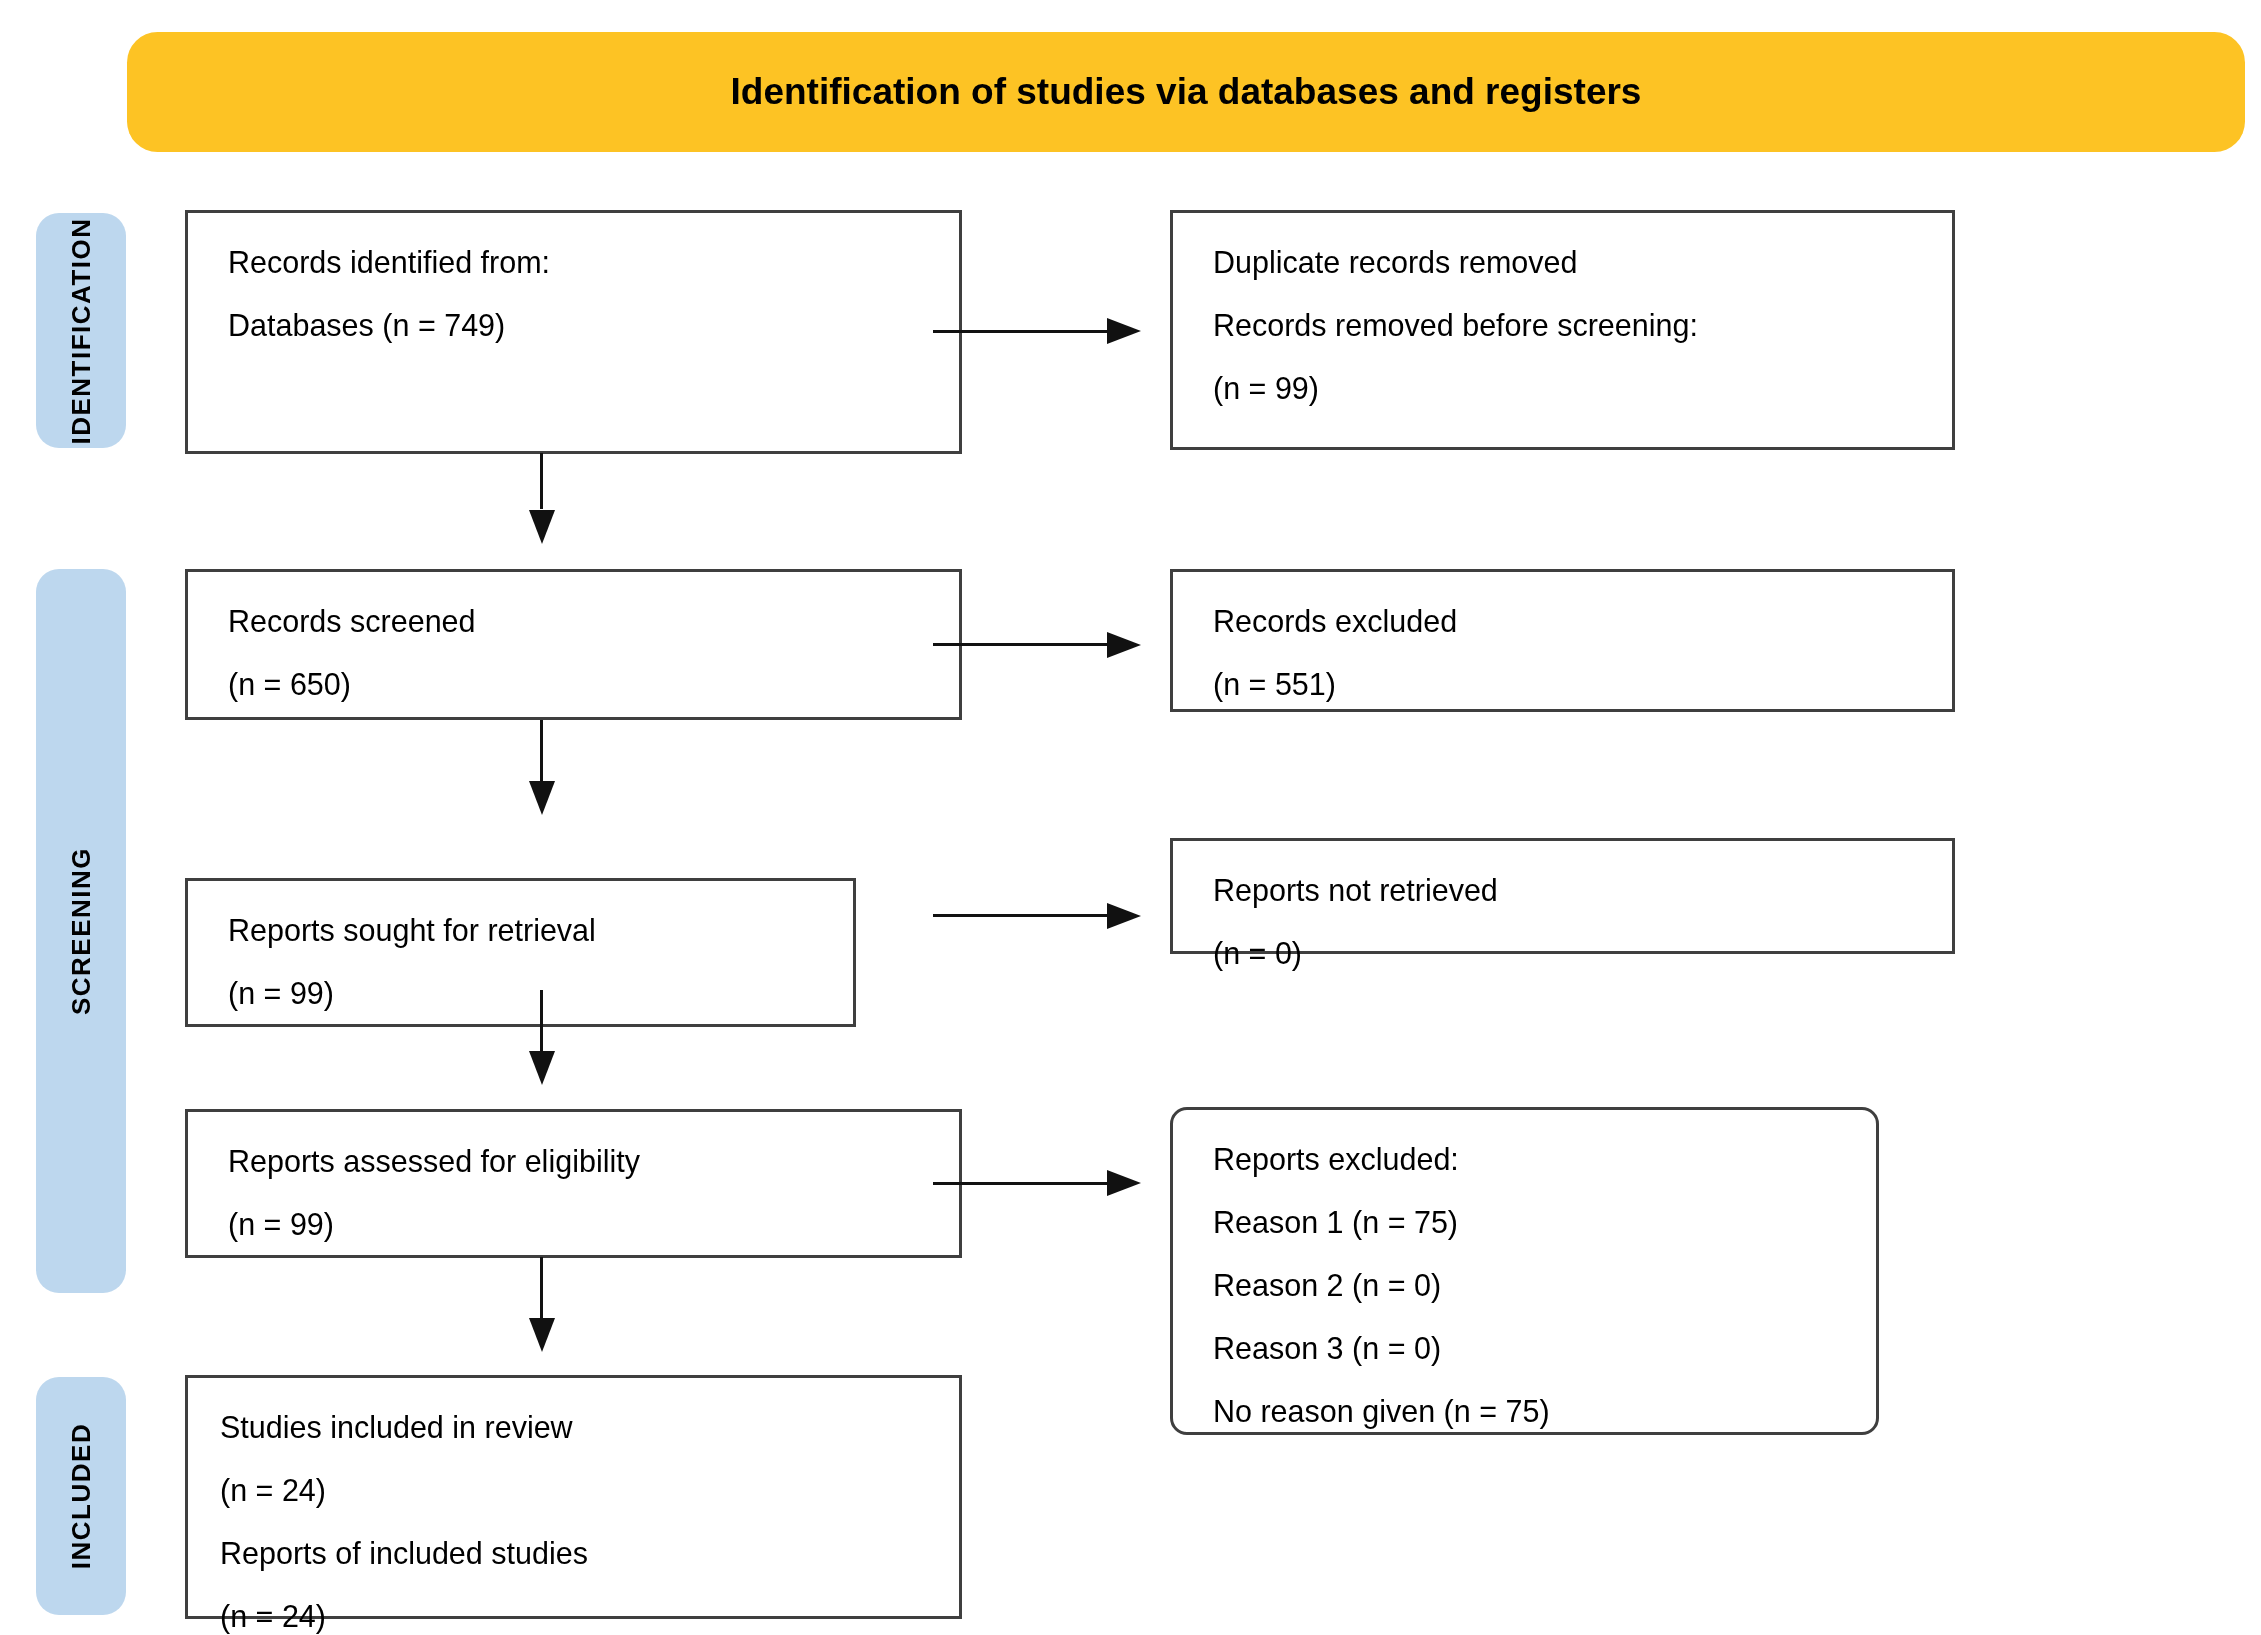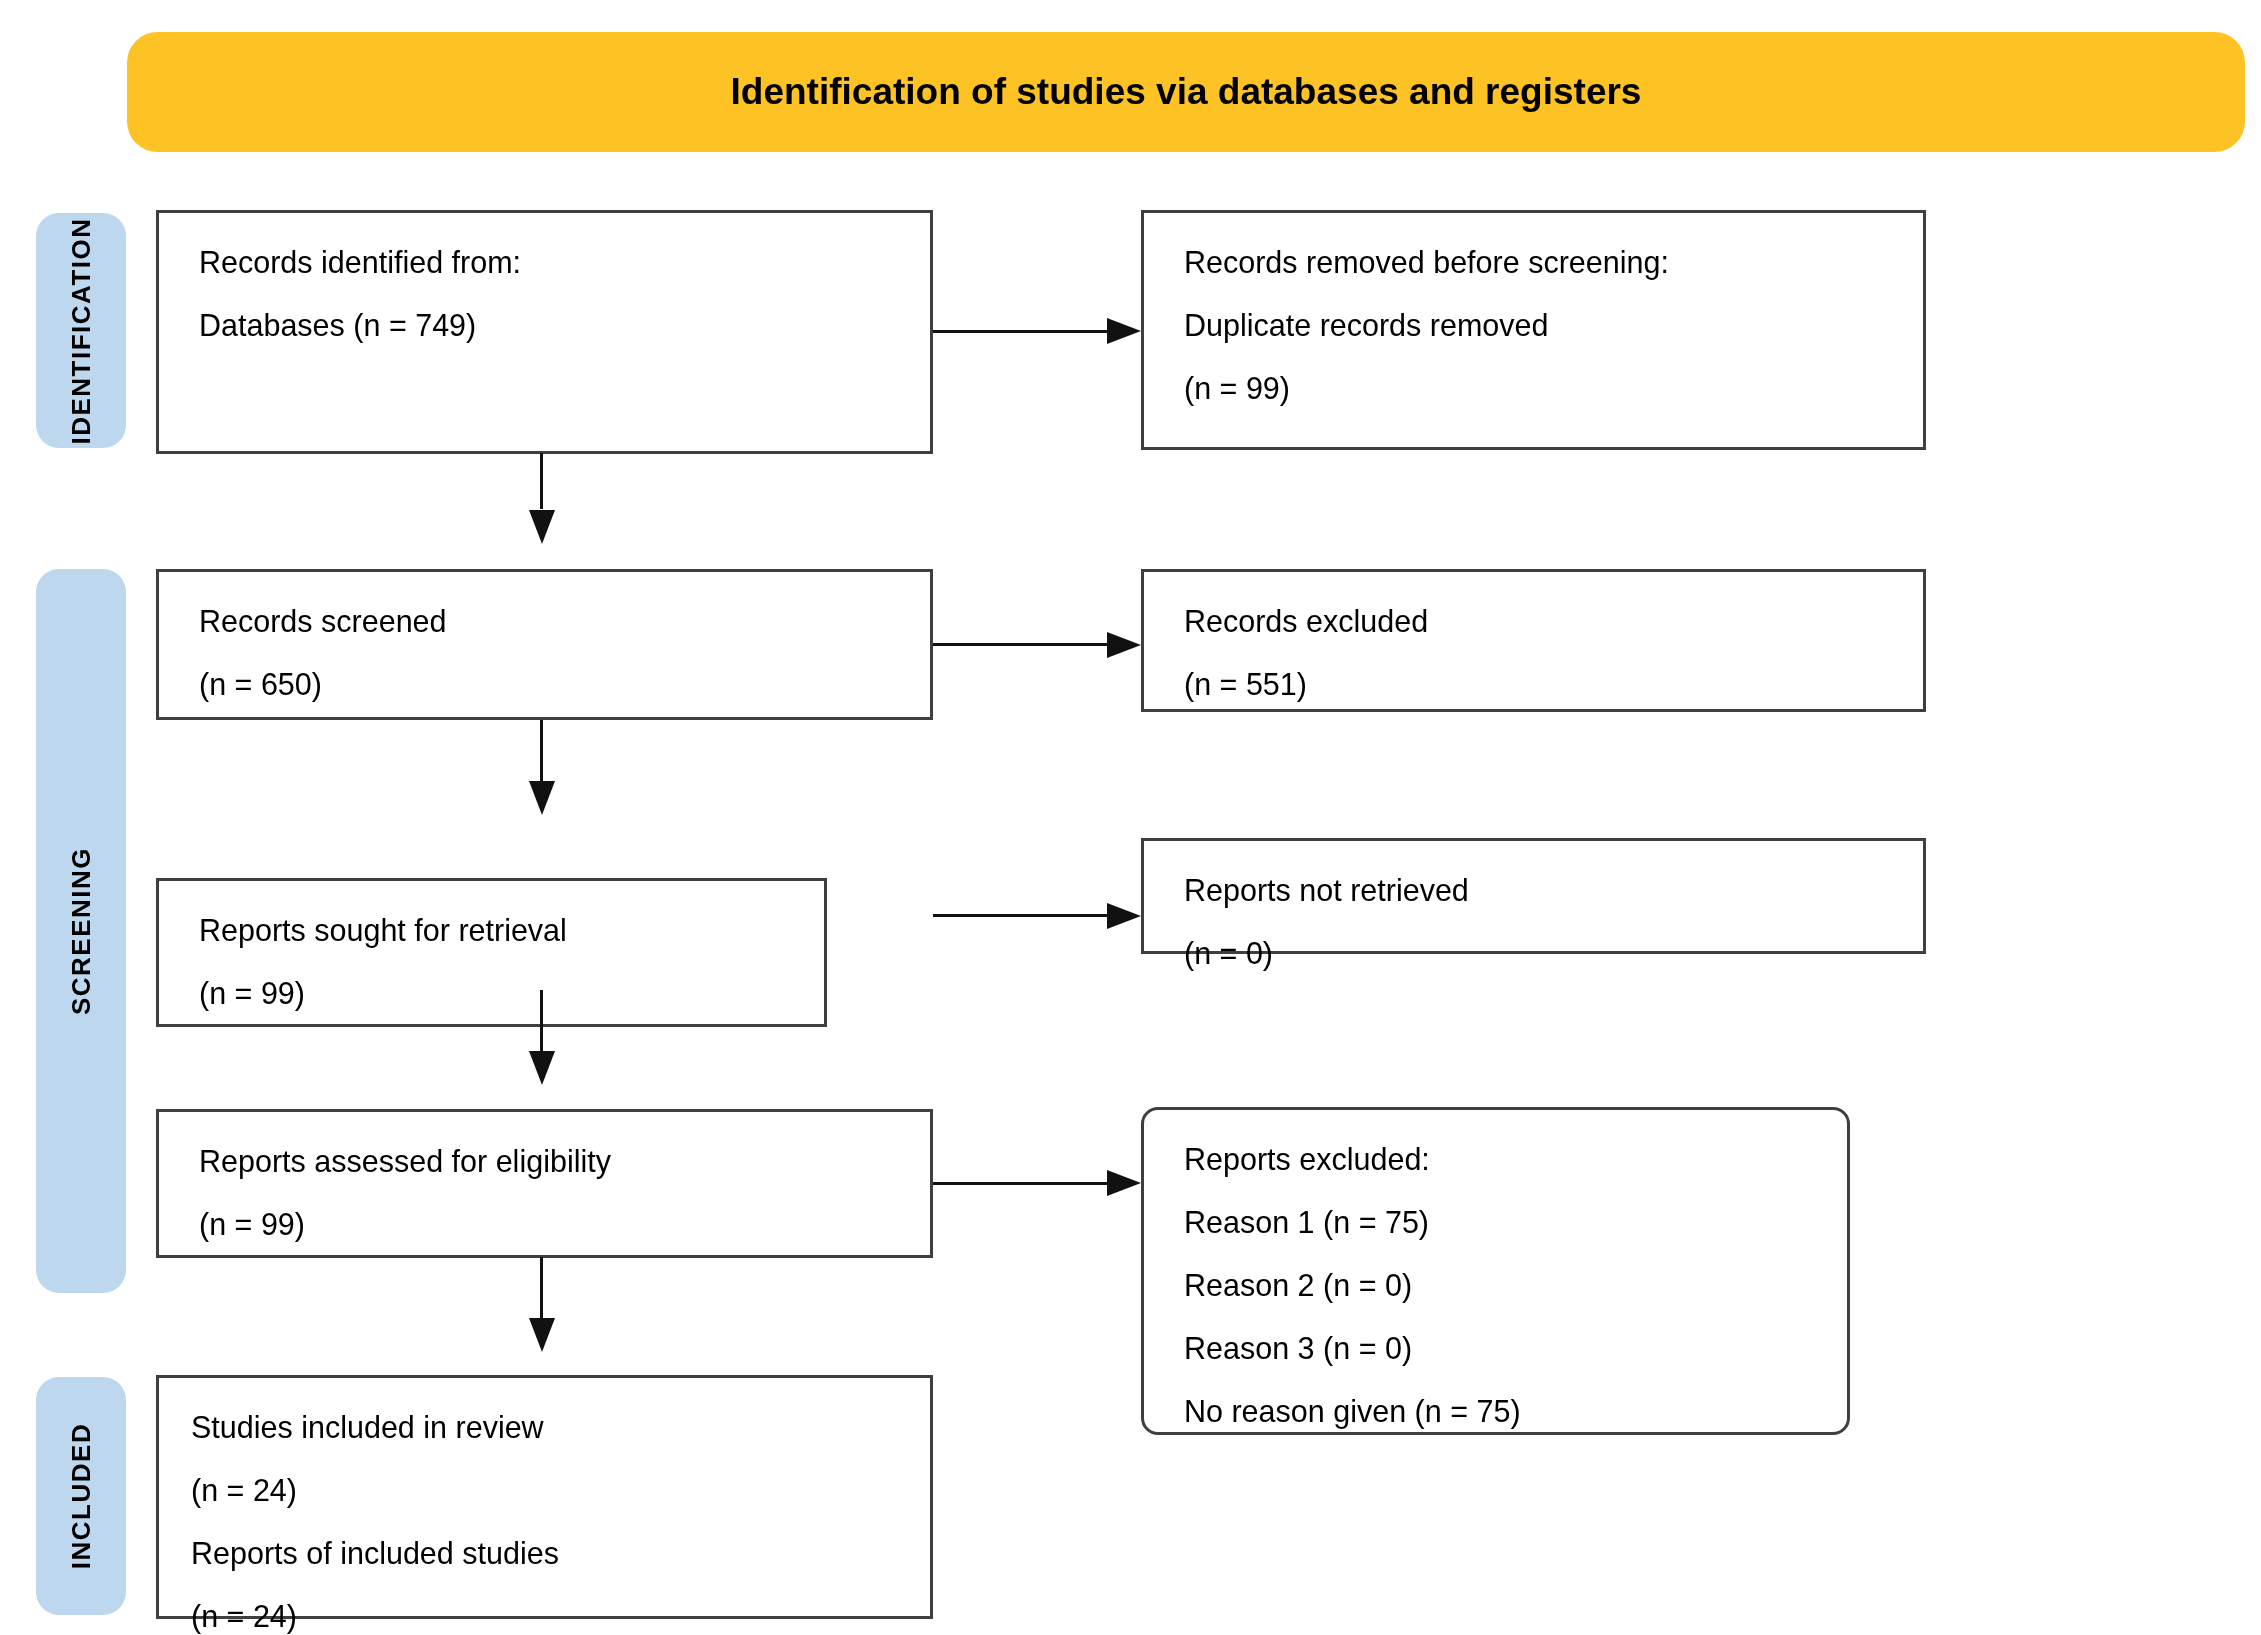--- a/index.html
+++ b/index.html
@@ -48,20 +48,21 @@
     letter-spacing: 1.5px;
     color: var(--text, #000000);
   }
   .box {
     position: absolute;
     box-sizing: border-box;
     background: #ffffff;
     border: 3px solid var(--border, #3F3F3F);
     padding: 18.3px 23px 0 40px;
     overflow: visible;
+    margin-left: 29px;
   }
   .box .line {
     font-size: 30.5px;
     line-height: 63px;
     white-space: nowrap;
   }
   .hline, .vline {
     position: absolute;
     background: var(--arrow, #111111);
   }
@@ -114,22 +115,22 @@
   <div class="line">(n = 99)</div>
 </div>
 <div class="box" style="left:156px; top:1375px; width:777px; height:244px;padding-left:32px;">
   <div class="line">Studies included in review</div>
   <div class="line">(n = 24)</div>
   <div class="line">Reports of included studies</div>
   <div class="line">(n = 24)</div>
 </div>
 
 <div class="box" style="left:1141px; top:210px; width:785px; height:240px;">
+  <div class="line">Duplicate records removed</div>
   <div class="line">Records removed before screening:</div>
-  <div class="line">Duplicate records removed</div>
   <div class="line">(n = 99)</div>
 </div>
 <div class="box" style="left:1141px; top:569px; width:785px; height:143px;">
   <div class="line">Records excluded</div>
   <div class="line">(n = 551)</div>
 </div>
 <div class="box" style="left:1141px; top:838px; width:785px; height:116px;">
   <div class="line">Reports not retrieved</div>
   <div class="line">(n = 0)</div>
 </div>

